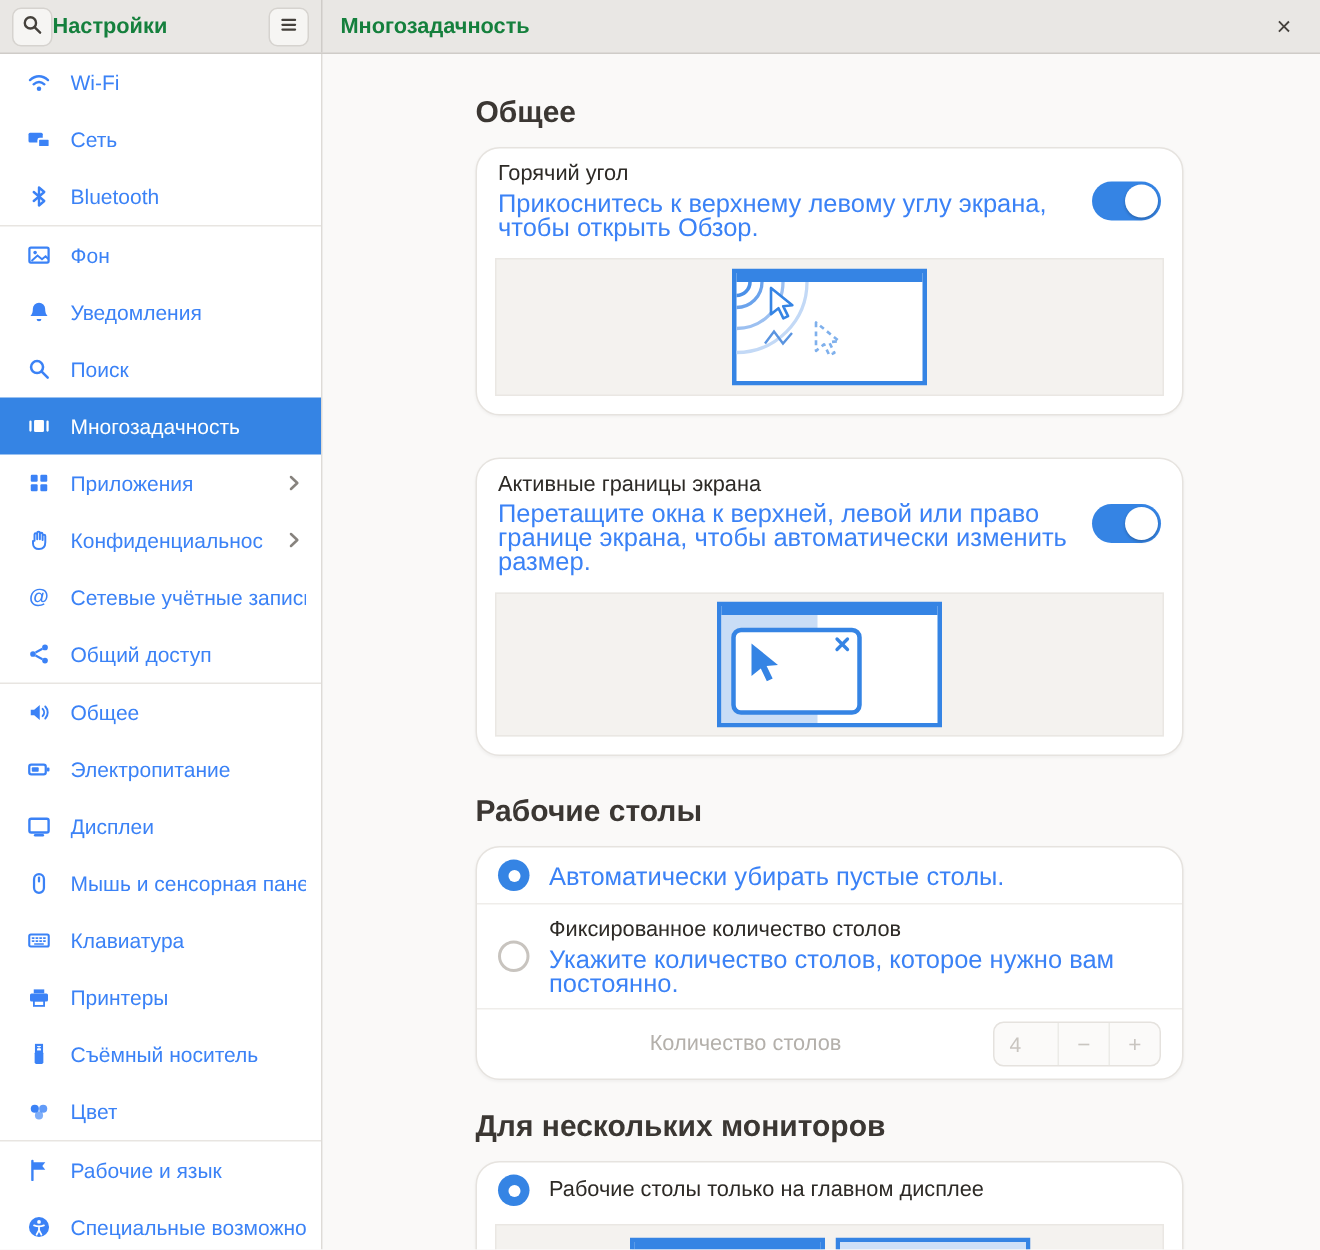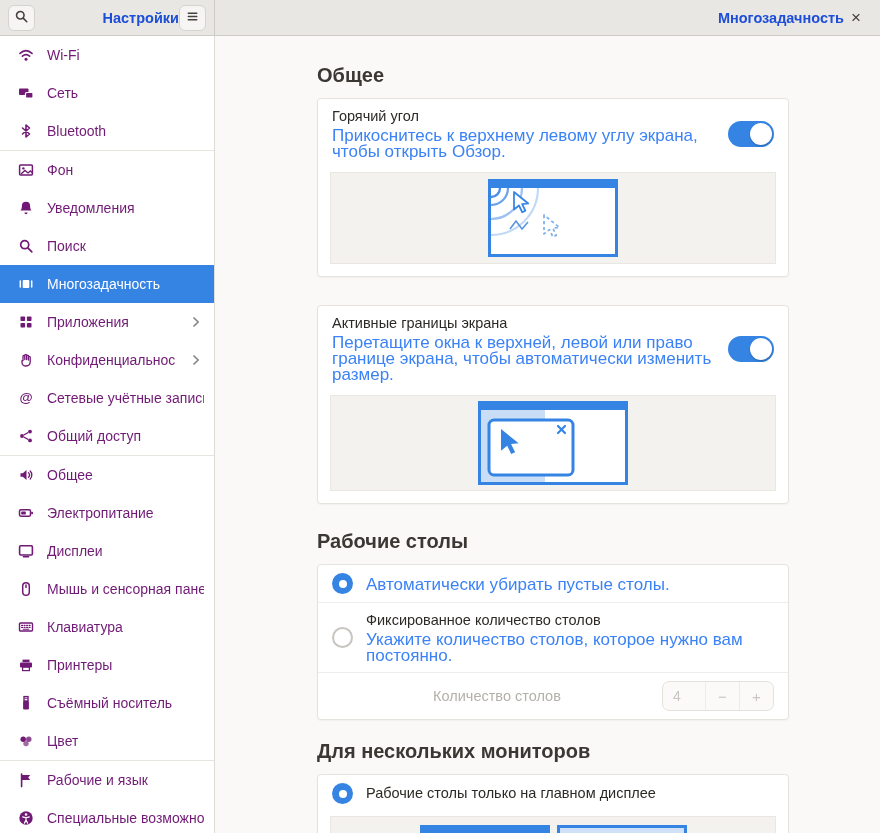--- a/index.html
+++ b/index.html
@@ -11,41 +11,41 @@
   }
   
   .header { height:36px; flex:0 0 36px; display:flex; background:#e9e7e4;
     border-bottom:1px solid #cfccc8; }
   .header-left { width:215px; flex:0 0 215px; display:flex; align-items:center;
     padding:0 8px; border-right:1px solid #cfccc8; }
   .header-right { flex:1; display:flex; align-items:center; padding:0 12px; }
   .hbtn { width:27px; height:26px; border-radius:6px; background:#f6f5f3;
     border:1px solid #d6d3cf; display:flex; align-items:center; justify-content:center;
     color:#45413c; cursor:pointer; }
-  .htitle { font-weight:bold; font-size:14.5px; color:#1d4ed8; flex:1; text-align:right; }
+  .htitle { font-weight:bold; font-size:14.5px; color:#15803d; flex:1; text-align:left; }
   .close-x { margin-left:auto; font-size:17px; color:#45413c; width:24px; text-align:center;
     line-height:24px; cursor:pointer; }
   
   .main { flex:1; display:flex; min-height:0; }
   .sidebar { width:215px; flex:0 0 215px; background:#ffffff;
     border-right:1px solid #dedbd7; overflow:hidden; }
   .srow { height:38px; display:flex; align-items:center; padding:0 10px 0 18px;
-    gap:13px; color:#701a75; cursor:pointer; }
+    gap:13px; color:#3b82f6; cursor:pointer; }
   .srow.sel { background:#3584e4; color:#ffffff; }
   .sicon { width:16px; height:16px; flex:0 0 16px; display:flex; align-items:center;
     justify-content:center; color:inherit; }
   .sicon svg { display:block; }
   .slabel { font-size:14px; white-space:nowrap; overflow:hidden; }
   .chev { margin-left:auto; width:16px; height:16px; color:#8a8playing680; color:#87837e; }
   .ssep { height:1px; background:#e8e5e1; margin:0; }
   
   .content { flex:1; overflow:hidden; padding-top:28px; }
   .col { width:472px; margin-left:102px; }
   .section-title { font-weight:bold; font-size:20px; color:#3b3733; margin-bottom:11px; }
-  .card { background:#ffffff; border:1px solid #e6e3df; border-radius:4px;
+  .card { background:#ffffff; border:1px solid #e6e3df; border-radius:16px;
     box-shadow:0 1px 2px rgba(0,0,0,0.04); }
   .card + .card { margin-top:28px; }
   .rowline { display:flex; align-items:center; padding:8px 14px; }
   .rowline .texts { flex:1; padding-right:14px; }
   .row-title { font-size:14.5px; color:#2d2a26; line-height:19px; }
   .row-sub { font-size:17px; color:#3b82f6; line-height:16px; margin-top:2px; }
   .switch { width:46px; height:26px; border-radius:13px; background:#3584e4;
     position:relative; flex:0 0 46px; cursor:pointer; }
   .switch::after { content:""; position:absolute; top:2px; right:2px; width:22px; height:22px;
     border-radius:50%; background:#fff; box-shadow:0 1px 2px rgba(0,0,0,0.25); }

